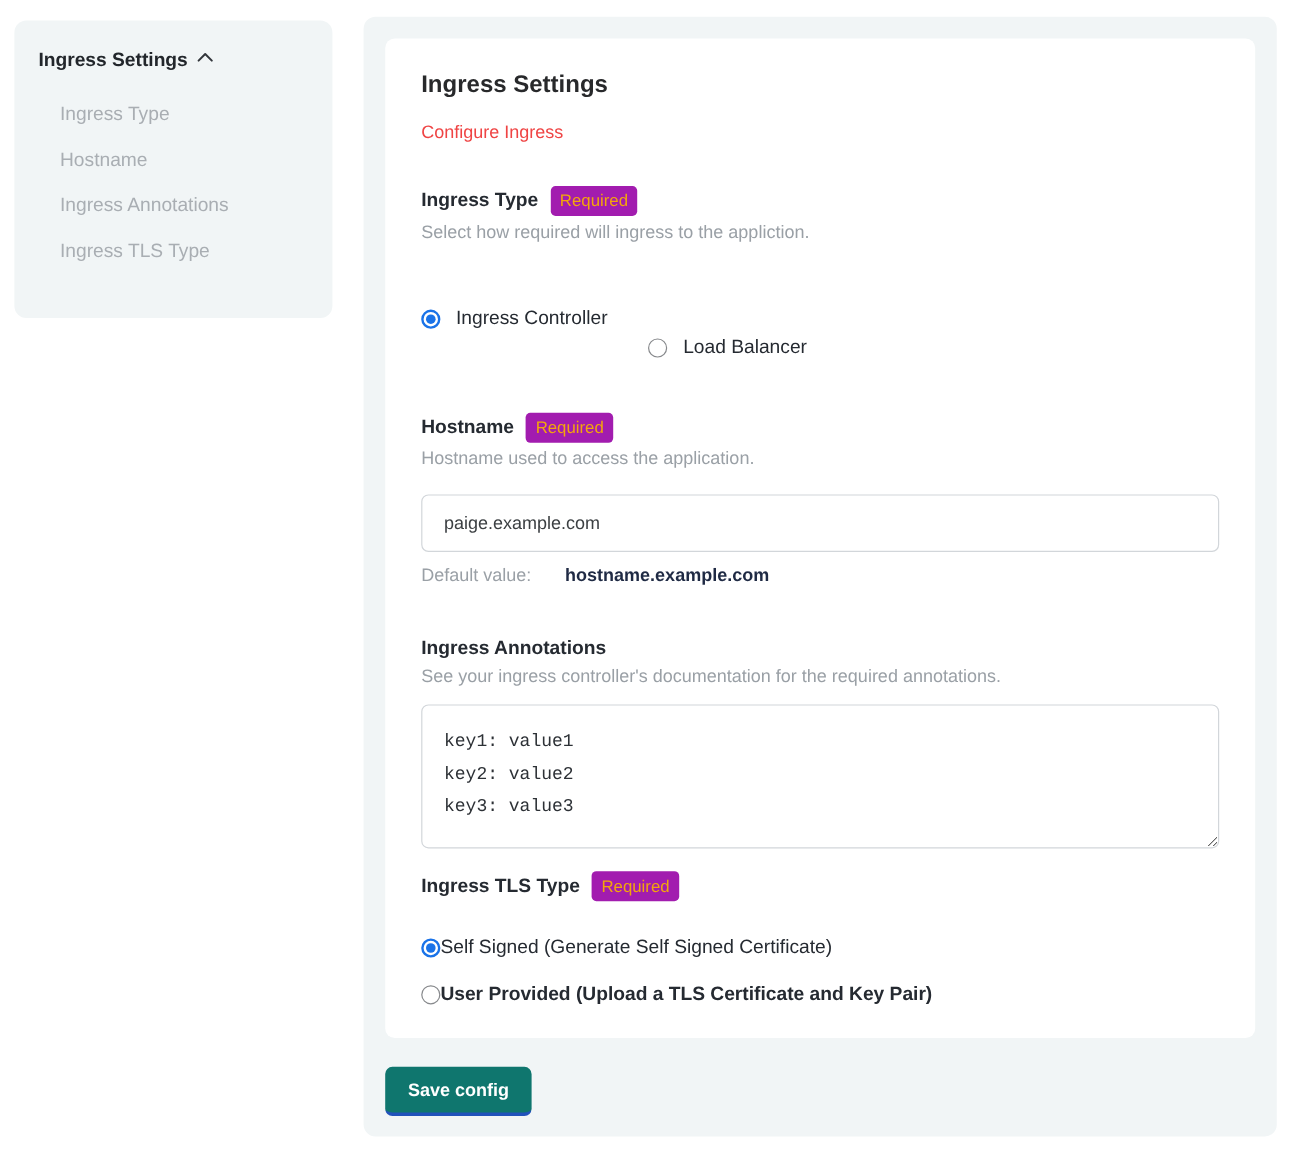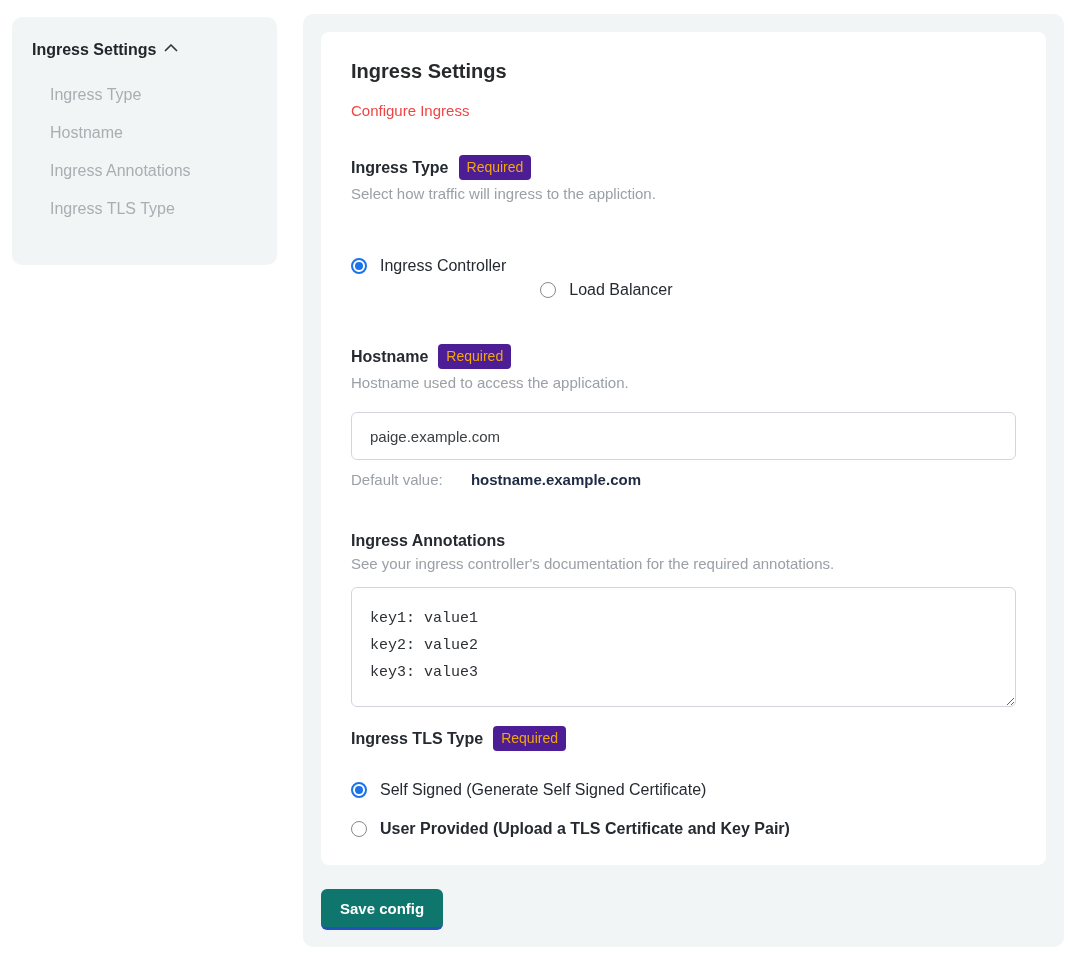--- a/index.html
+++ b/index.html
@@ -19,21 +19,21 @@
   .main-panel { position:absolute; left:303px; top:14px; width:761px; height:933px;
                 background:#f1f5f6; border-radius:10px; padding:18px; }
   .card { width:725px; height:833px; background:#ffffff; border-radius:8px;
           padding:28px 30px; overflow:hidden; }
 
   .card-title { font-size:20px; font-weight:700; color:#28292b; }
   .card-subtitle { margin-top:19px; font-size:15px; color:#ef4444; }
 
   .section-label-row { display:flex; align-items:center; gap:10px; }
   .section-label { font-size:16px; font-weight:600; color:#252a31; }
-  .badge { display:inline-block; background:#4c1d95; color:#f3a60b;
+  .badge { display:inline-block; background:#a21caf; color:#f3a60b;
            font-size:14px; line-height:1; padding:5px 8px 6px; border-radius:4px; }
   .section-desc { margin-top:5px; font-size:15px; color:#9aa0a6; }
 
   .sec-ingress-type { margin-top:36px; }
   .radio-row { margin-top:31px; display:flex; align-items:center; }
   .radio-option { display:flex; align-items:center; gap:13px; cursor:pointer; }
   .radio-option + .radio-option { margin-left:34px;margin-top:48px; }
   .radio-label { font-size:16px; color:#252a31; }
 
   .radio { width:16px; height:16px; border-radius:50%; position:relative; flex:0 0 16px; }
@@ -52,21 +52,21 @@
 
   .sec-annotations { margin-top:44px; }
   .textarea { margin-top:15px; width:100%; height:120px; border:1px solid #d2d6da;
               border-radius:6px; padding:17px 18px; font-family:"Liberation Mono", monospace;
               font-size:15px; line-height:27px; color:#2d3136; resize:vertical; outline:none;
               background:#fff; display:block; }
 
   .sec-tls { margin-top:19px; }
   .tls-option-1 { margin-top:30px; }
   .tls-option-2 { margin-top:21px;font-weight:bold; }
-  .tls-radio-row { display:flex; align-items:center; gap:13px; cursor:pointer; }
+  .tls-radio-row { display:flex; align-items:center; cursor:pointer; }
 
   .save-button { margin-top:24px; display:inline-block; background:#0f766e;
                  border:none; border-bottom:3px solid #2152ba; border-radius:6px;
                  color:#ffffff; font-size:15px; font-weight:700; height:41px;
                  padding:0 19px; cursor:pointer; font-family:"Liberation Sans", sans-serif; }
 </style>
 </head>
 <body>
 
 <aside class="sidebar">
@@ -90,21 +90,21 @@
   <div class="card">
 
     <h1 class="card-title">Ingress Settings</h1>
     <p class="card-subtitle">Configure Ingress</p>
 
     <div class="sec-ingress-type">
       <div class="section-label-row">
         <span class="section-label">Ingress Type</span>
         <span class="badge">Required</span>
       </div>
-      <p class="section-desc">Select how traffic will ingress to the appliction.</p>
+      <p class="section-desc">Select how required will ingress to the appliction.</p>
       <div class="radio-row">
         <div class="radio-option">
           <span class="radio selected"></span>
           <span class="radio-label">Ingress Controller</span>
         </div>
         <div class="radio-option">
           <span class="radio unselected"></span>
           <span class="radio-label">Load Balancer</span>
         </div>
       </div>

